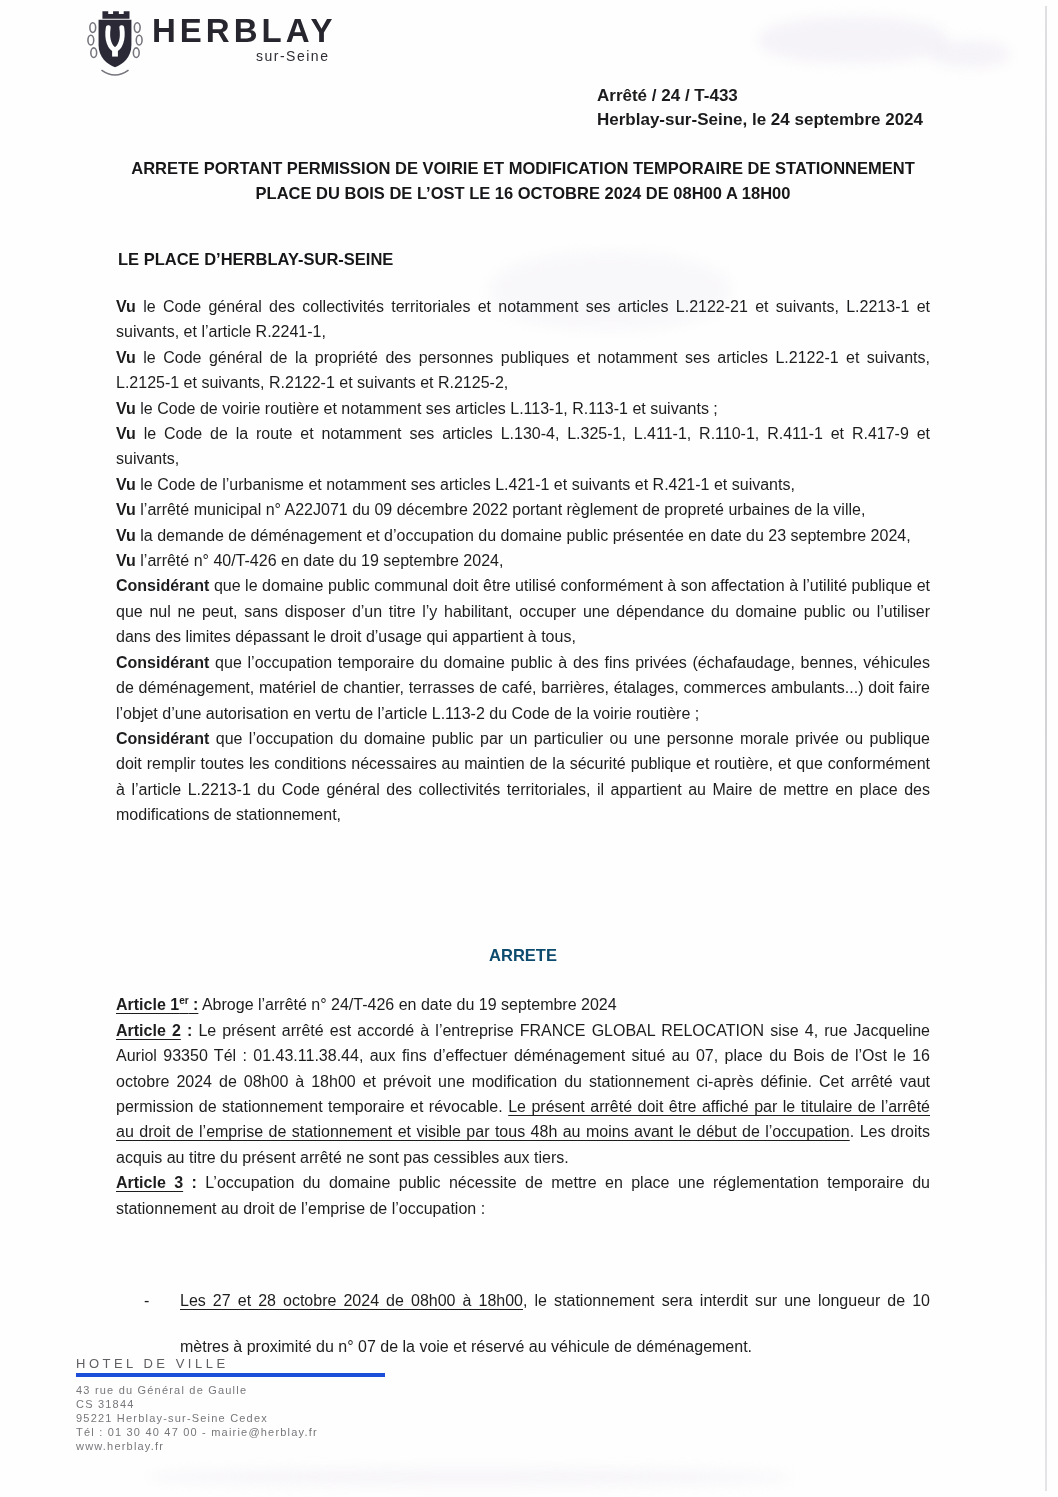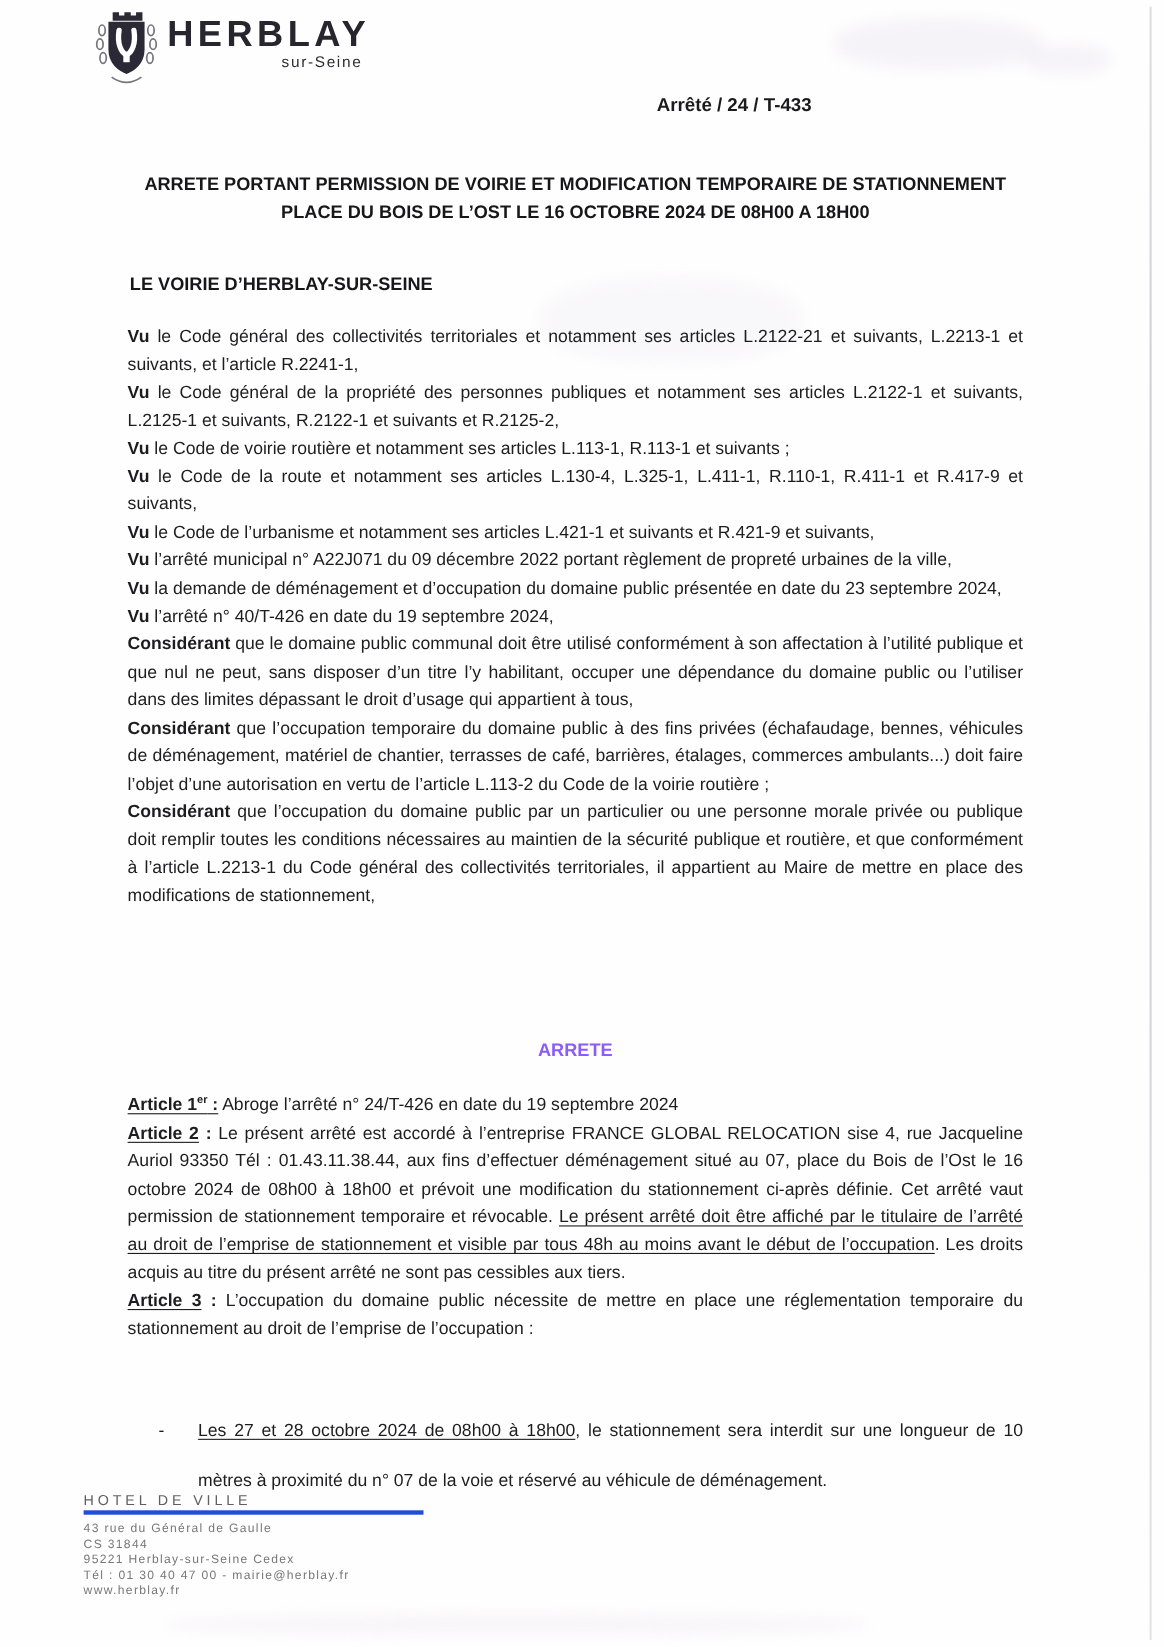--- a/index.html
+++ b/index.html
@@ -39,21 +39,21 @@
   }
   
   .recitals{
     position:absolute;left:116px;top:294px;width:814px;
     font-size:16px;line-height:25.4px;text-align:justify;
   }
   .recitals p{margin:0;}
   .lead{font-weight:bold;}
   .arrete-heading{
     position:absolute;left:116px;top:946px;width:814px;
-    text-align:center;font-weight:bold;font-size:16.5px;color:#8b5cf6;
+    text-align:center;font-weight:bold;font-size:16.5px;color:#0c4a6e;
   }
   .articles{
     position:absolute;left:116px;top:988px;width:814px;
     font-size:16px;line-height:25.4px;text-align:justify;
   }
   .articles p{margin:0;}
   .art-lead{font-weight:bold;text-decoration:underline;text-underline-offset:3px;}
   .art-colon{font-weight:bold;}
   sup{font-size:10px;}
   .u{ text-decoration:underline;text-underline-offset:3px;}
@@ -114,35 +114,36 @@
       </svg>
     </span>
     <span class="logo-text">
       <div class="logo-name">HERBLAY</div>
       <div class="logo-sub">sur-Seine</div>
     </span>
   </div>
 
   <div class="head-right">
     <div>Arrêté / 24 / T-433</div>
+    <div>Herblay-sur-Seine, le 24 septembre 2024</div>
   </div>
 
   <div class="doc-title">
     <div>ARRETE PORTANT PERMISSION DE VOIRIE ET MODIFICATION TEMPORAIRE DE STATIONNEMENT</div>
     <div>PLACE DU BOIS DE L’OST LE 16 OCTOBRE 2024 DE 08H00 A 18H00</div>
   </div>
 
-  <div class="salutation">LE VOIRIE D’HERBLAY-SUR-SEINE</div>
+  <div class="salutation">LE PLACE D’HERBLAY-SUR-SEINE</div>
 
   <div class="recitals">
     <p><span class="lead">Vu</span><span> le Code général des collectivités territoriales et notamment ses articles L.2122-21 et suivants, L.2213-1 et suivants, et l’article R.2241-1,</span></p>
     <p><span class="lead">Vu</span><span> le Code général de la propriété des personnes publiques et notamment ses articles L.2122-1 et suivants, L.2125-1 et suivants, R.2122-1 et suivants et R.2125-2,</span></p>
     <p><span class="lead">Vu</span><span> le Code de voirie routière et notamment ses articles L.113-1, R.113-1 et suivants ;</span></p>
     <p><span class="lead">Vu</span><span> le Code de la route et notamment ses articles L.130-4, L.325-1, L.411-1, R.110-1, R.411-1 et R.417-9 et suivants,</span></p>
-    <p><span class="lead">Vu</span><span> le Code de l’urbanisme et notamment ses articles L.421-1 et suivants et R.421-9 et suivants,</span></p>
+    <p><span class="lead">Vu</span><span> le Code de l’urbanisme et notamment ses articles L.421-1 et suivants et R.421-1 et suivants,</span></p>
     <p><span class="lead">Vu</span><span> l’arrêté municipal n° A22J071 du 09 décembre 2022 portant règlement de propreté urbaines de la ville,</span></p>
     <p><span class="lead">Vu</span><span> la demande de déménagement et d’occupation du domaine public présentée en date du 23 septembre 2024,</span></p>
     <p><span class="lead">Vu</span><span> l’arrêté n° 40/T-426 en date du 19 septembre 2024,</span></p>
     <p><span class="lead">Considérant</span><span> que le domaine public communal doit être utilisé conformément à son affectation à l’utilité publique et que nul ne peut, sans disposer d’un titre l’y habilitant, occuper une dépendance du domaine public ou l’utiliser dans des limites dépassant le droit d’usage qui appartient à tous,</span></p>
     <p><span class="lead">Considérant</span><span> que l’occupation temporaire du domaine public à des fins privées (échafaudage, bennes, véhicules de déménagement, matériel de chantier, terrasses de café, barrières, étalages, commerces ambulants...) doit faire l’objet d’une autorisation en vertu de l’article L.113-2 du Code de la voirie routière ;</span></p>
     <p><span class="lead">Considérant</span><span> que l’occupation du domaine public par un particulier ou une personne morale privée ou publique doit remplir toutes les conditions nécessaires au maintien de la sécurité publique et routière, et que conformément à l’article L.2213-1 du Code général des collectivités territoriales, il appartient au Maire de mettre en place des modifications de stationnement,</span></p>
   </div>
 
   <div class="arrete-heading">ARRETE</div>
 

